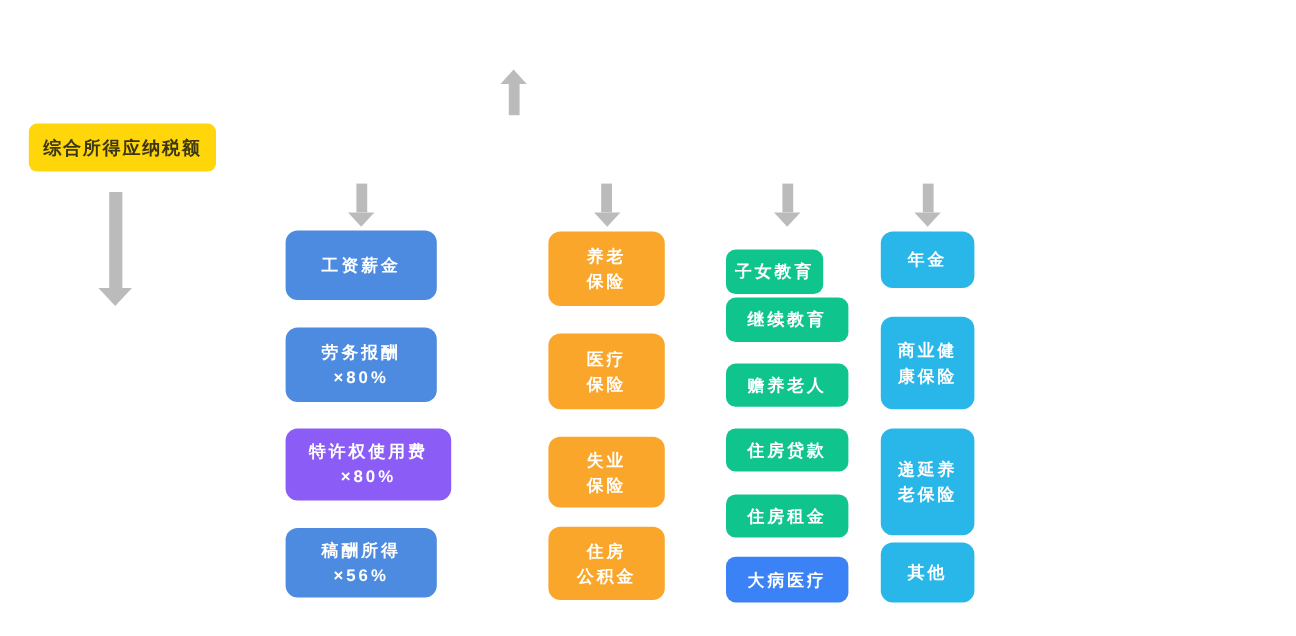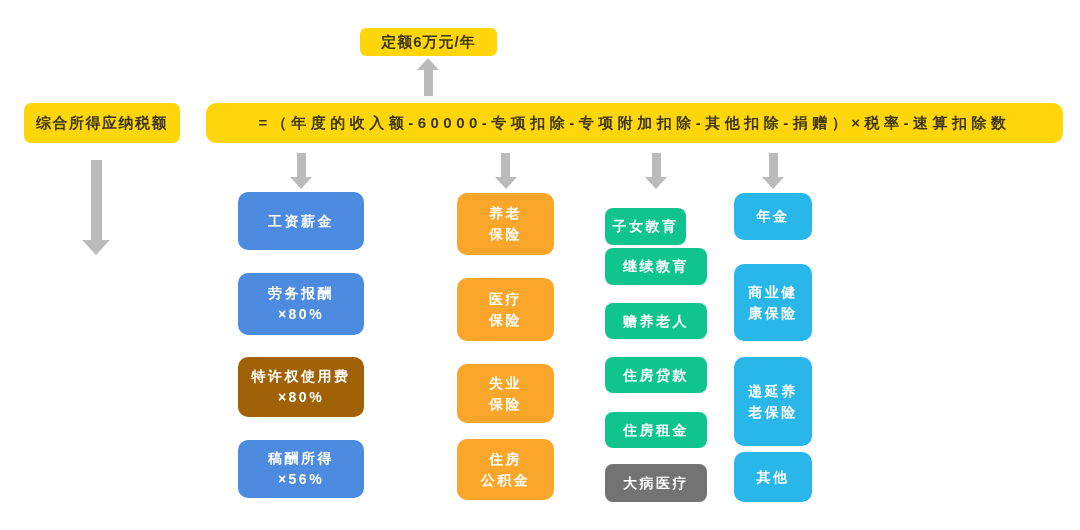--- a/index.html
+++ b/index.html
@@ -29,50 +29,48 @@
   .flow-box{
     position:absolute;display:flex;flex-direction:column;align-items:center;justify-content:center;
     color:#fff;font-size:14px;letter-spacing:2.5px;line-height:1.5;text-align:center;box-sizing:border-box;
   }
 </style>
 </head>
 <body>
 
 <div class="canvas">
 
-  <div class="ybox top-note">定额6万元/年</div>
 
   <div class="v-arrow" style="left:417px;top:58px;height:38px;width:22px;">
     <span class="head-up"></span>
     <span class="stem"></span>
   </div>
 
   <div class="ybox left-box">综合所得应纳税额</div>
 
-  <div class="ybox formula-bar">=（年度的收入额-60000-专项扣除-专项附加扣除-其他扣除-捐赠）×税率-速算扣除数</div>
 
   <div class="v-arrow big" style="left:82px;top:160px;height:95px;width:28px;">
     <span class="stem"></span>
     <span class="head-down"></span>
   </div>
 
 
   <div id="columns-root">
       <div class="v-arrow" style="left: 290px; top: 153px; height: 36px; width: 22px;">
         <span class="stem"></span>
         <span class="head-down"></span>
       </div>
       <div class="flow-box" style="left: 238px; top: 192px; width: 126px; height: 58px; background: rgb(77, 139, 224); border-radius: 10px;">
         <span>工资薪金</span>
       </div>
       <div class="flow-box" style="left: 238px; top: 273px; width: 126px; height: 62px; background: rgb(77, 139, 224); border-radius: 10px;">
         <span>劳务报酬</span>
         <span>×80%</span>
       </div>
-      <div class="flow-box" style="left: 238px; top: 357px; width: 126px; height: 60px; background: #a16207; border-radius: 10px;">
+      <div class="flow-box" style="left: 238px; top: 357px; width: 138px; height: 60px; background: #8b5cf6; border-radius: 10px;">
         <span>特许权使用费</span>
         <span>×80%</span>
       </div>
       <div class="flow-box" style="left: 238px; top: 440px; width: 126px; height: 58px; background: rgb(77, 139, 224); border-radius: 10px;">
         <span>稿酬所得</span>
         <span>×56%</span>
       </div>
       <div class="v-arrow" style="left: 494.5px; top: 153px; height: 36px; width: 22px;">
         <span class="stem"></span>
         <span class="head-down"></span>
@@ -105,21 +103,21 @@
       </div>
       <div class="flow-box" style="left: 605px; top: 303px; width: 102px; height: 36px; background: rgb(16, 197, 141); border-radius: 8px;">
         <span>赡养老人</span>
       </div>
       <div class="flow-box" style="left: 605px; top: 357px; width: 102px; height: 36px; background: rgb(16, 197, 141); border-radius: 8px;">
         <span>住房贷款</span>
       </div>
       <div class="flow-box" style="left: 605px; top: 412px; width: 102px; height: 36px; background: rgb(16, 197, 141); border-radius: 8px;">
         <span>住房租金</span>
       </div>
-      <div class="flow-box" style="left: 605px; top: 464px; width: 102px; height: 38px; background: #737373; border-radius: 8px;">
+      <div class="flow-box" style="left: 605px; top: 464px; width: 102px; height: 38px; background: #3b82f6; border-radius: 8px;">
         <span>大病医疗</span>
       </div>
       <div class="v-arrow" style="left: 762px; top: 153px; height: 36px; width: 22px;">
         <span class="stem"></span>
         <span class="head-down"></span>
       </div>
       <div class="flow-box" style="left: 734px; top: 193px; width: 78px; height: 47px; background: rgb(41, 182, 232); border-radius: 10px;">
         <span>年金</span>
       </div>
       <div class="flow-box" style="left: 734px; top: 264px; width: 78px; height: 77px; background: rgb(41, 182, 232); border-radius: 10px;">

